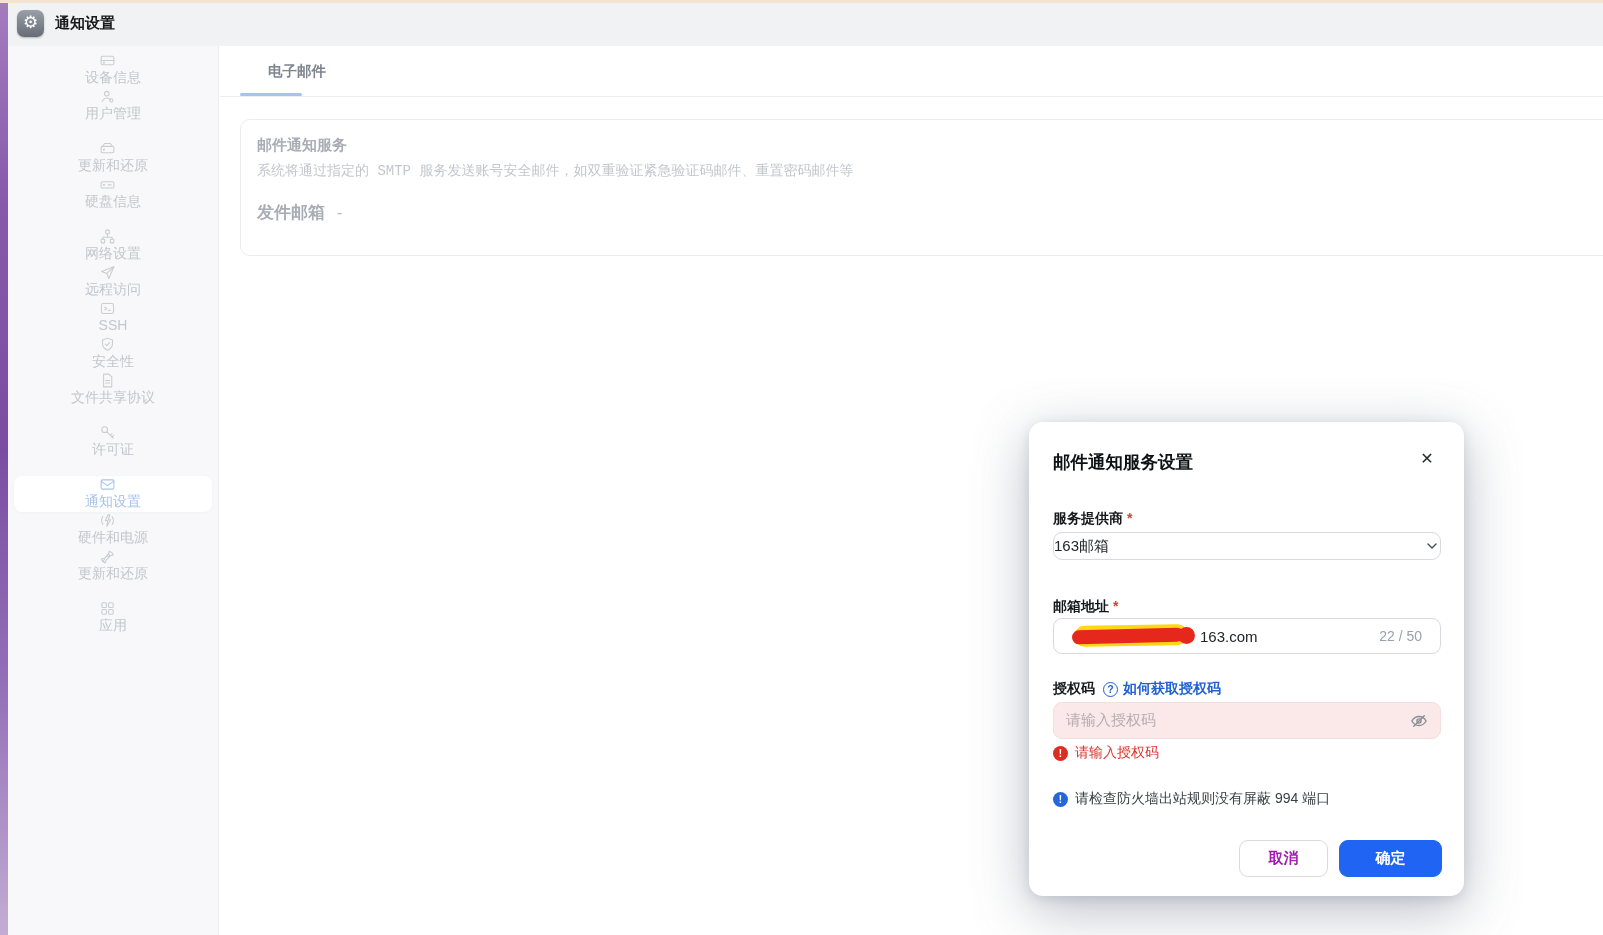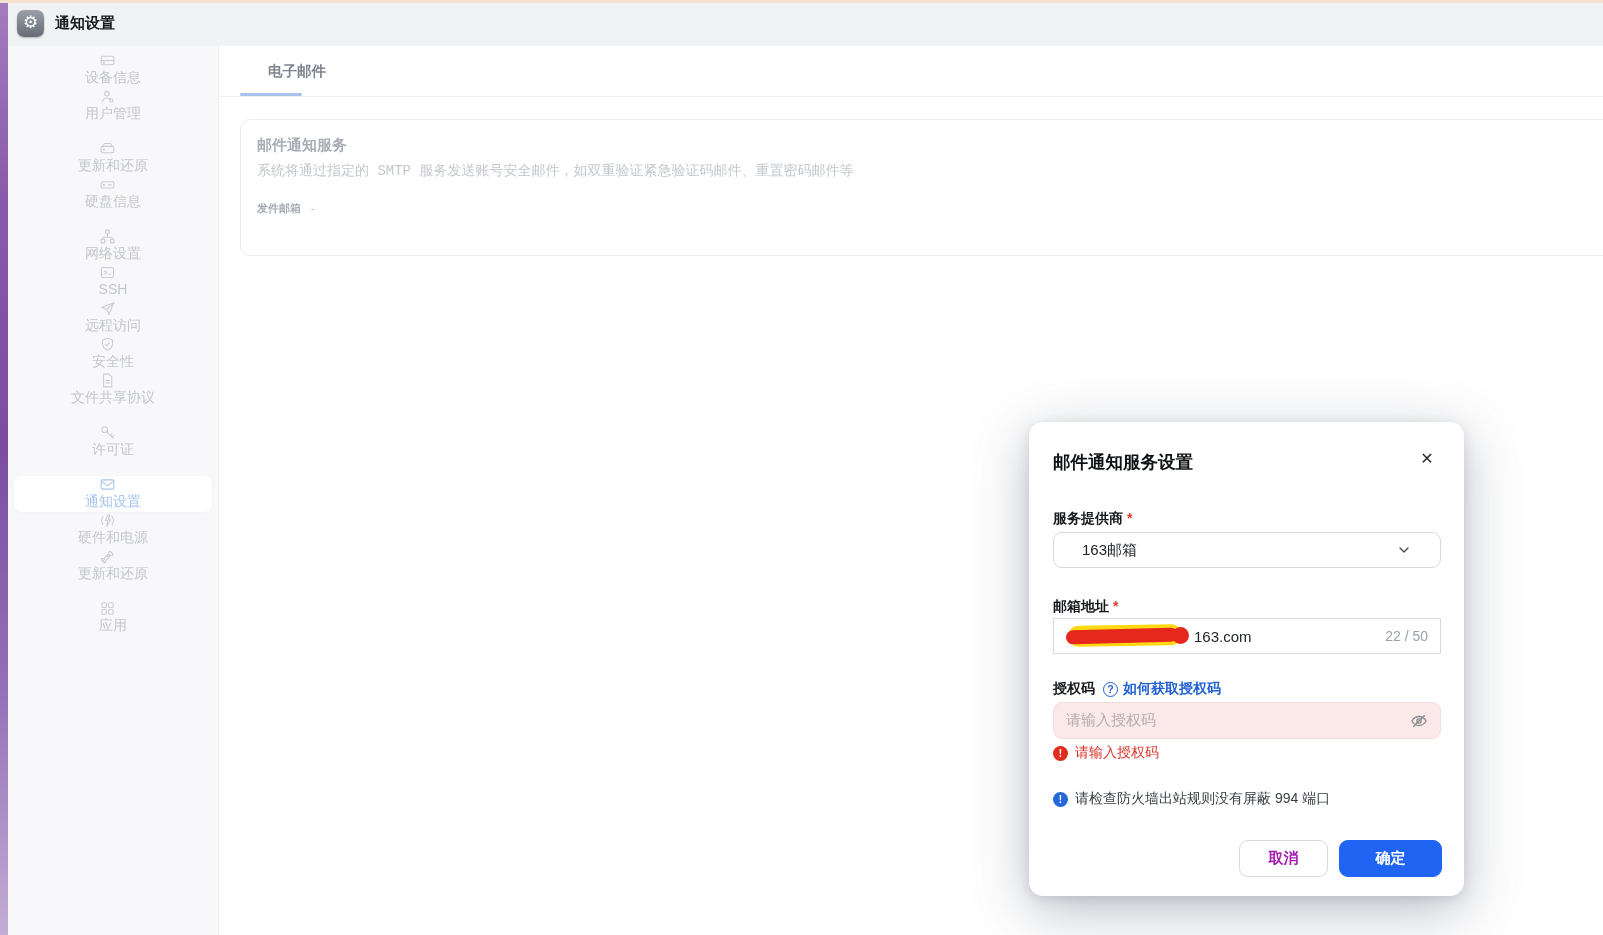--- a/index.html
+++ b/index.html
@@ -31,45 +31,45 @@
   
   .main { position:absolute; left:220px; top:46px; right:0; bottom:0; background:#fff; }
   .tabrow { position:absolute; left:0; top:0; right:0; height:51px; border-bottom:1px solid #ededf0; }
   .tab { position:absolute; left:20px; top:16px; font-size:14.5px; font-weight:600; color:#7e858f;margin-left:28px; }
   .tab-underline { position:absolute; left:20px; top:47px; width:62px; height:3px;
     border-radius:2px; background:#a9c4ea; }
   .card { position:absolute; left:20px; top:73px; width:1600px; height:137px;
     border:1px solid #ececef; border-radius:10px; background:#fff; }
   .card-title { position:absolute; left:16px; top:16px; font-size:15px; font-weight:bold; color:#a8adb5; }
   .card-desc { position:absolute; left:16px; top:42px; font-size:14px; color:#c3c7cd;font-family:Liberation Mono, monospace; }
-  .card-sender { position:absolute; left:16px; top:81px; font-size:11px; font-weight:bold; color:#a8adb5; }
+  .card-sender { position:absolute; left:16px; top:81px; font-size:17px; font-weight:bold; color:#a8adb5; }
   .card-sender .dash { font-weight:normal; color:#b6bac1; margin-left:7px; }
 
   
   .modal { position:absolute; left:1029px; top:422px; width:435px; height:474px; background:#fff;
     border-radius:14px; box-shadow:0 14px 55px rgba(90,100,122,.42), 0 3px 12px rgba(90,100,122,.18); z-index:100; }
   .m-title { position:absolute; left:24px; top:28px; font-size:17.5px; font-weight:bold; color:#0e1114; }
   .m-close { position:absolute; right:26px; top:26px; width:22px; height:22px; font-size:16px;
     line-height:22px; text-align:center; color:#26292e; cursor:pointer; }
   .m-label { position:absolute; left:24px; font-size:14px; font-weight:bold; color:#16181c; }
   .req { color:#e23b30; margin-left:4px; font-weight:bold; }
   .m-label-1 { top:88px; }
   .m-label-2 { top:176px; }
   .m-label-3 { top:258px; display:flex; align-items:center; }
 
-  .m-select { position:absolute; left:24px; right:23px; top:110px; height:36px;
+  .m-select { position:absolute; left:24px; right:23px; top:110px; height:28px;
     border:1px solid #d7d9de; border-radius:9px; display:flex; align-items:center;
-    padding:0 28px; font-size:15px; color:#22252b; cursor:pointer; }
+    padding:0 0; font-size:15px; color:#22252b; cursor:pointer; }
   .m-select .chev { margin-left:auto; width:16px; height:16px; }
   .m-select .chev svg { width:16px; height:16px; stroke:#464b53; fill:none; stroke-width:2;
     stroke-linecap:round; stroke-linejoin:round; }
 
   .m-email { position:absolute; left:24px; right:23px; top:196px; height:36px;
-    border:1px solid #d7d9de; border-radius:0; display:flex; align-items:center;
-    padding:0 12px; font-size:15px; color:#22252b; }
+    border:1px solid #d7d9de; border-radius:9px; display:flex; align-items:center;
+    padding:0 18px; font-size:15px; color:#22252b; }
   .redaction { position:relative; width:128px; height:26px; flex:0 0 128px; }
   .redact-yellow { position:absolute; left:2px; top:2px; width:114px; height:21px;
     background:#fed715; border-radius:11px; transform:rotate(-1deg); }
   .redact-red { position:absolute; left:0; top:6px; width:112px; height:14px;
     background:#e5271c; border-radius:7px; transform:rotate(-1.6deg); }
   .redact-dot { position:absolute; left:106px; top:4px; width:17px; height:17px;
     background:#e5271c; border-radius:50%; }
   .m-email .counter { margin-left:auto; font-size:14px; color:#9aa1ab; }
 
   .help-q { width:15px; height:15px; border:1.4px solid #2161d3; border-radius:50%;
@@ -151,32 +151,32 @@
     <span class="ic"><svg viewBox="0 0 24 24">
           <rect x="9.5" y="3" width="5" height="5" rx="1"></rect>
           <rect x="3" y="16" width="5" height="5" rx="1"></rect>
           <rect x="16" y="16" width="5" height="5" rx="1"></rect>
           <path d="M12 8v4M5.5 16v-3h13v3M12 12v1"></path>
         </svg></span>
     <span>网络设置</span>
   </div>
   <div class="side-item">
     <span class="ic"><svg viewBox="0 0 24 24">
+          <path d="M21 4L3.5 10.5l7.5 2.8 2.8 7.2L21 4z"></path>
+          <path d="M11 13.3L21 4"></path>
+        </svg></span>
+    <span>远程访问</span>
+  </div>
+  <div class="side-item">
+    <span class="ic"><svg viewBox="0 0 24 24">
           <rect x="3.5" y="5" width="17" height="14" rx="2.5"></rect>
           <path d="M8 10l3 2-3 2"></path>
           <line x1="13" y1="14.5" x2="16" y2="14.5"></line>
         </svg></span>
     <span>SSH</span>
-  </div>
-  <div class="side-item">
-    <span class="ic"><svg viewBox="0 0 24 24">
-          <path d="M21 4L3.5 10.5l7.5 2.8 2.8 7.2L21 4z"></path>
-          <path d="M11 13.3L21 4"></path>
-        </svg></span>
-    <span>远程访问</span>
   </div>
   <div class="side-item">
     <span class="ic"><svg viewBox="0 0 24 24">
           <path d="M12 3l7 2.6V11c0 4.4-2.9 7.4-7 9-4.1-1.6-7-4.6-7-9V5.6L12 3z"></path>
           <path d="M9 11.5l2 2 4-4"></path>
         </svg></span>
     <span>安全性</span>
   </div>
   <div class="side-item">
     <span class="ic"><svg viewBox="0 0 24 24">

